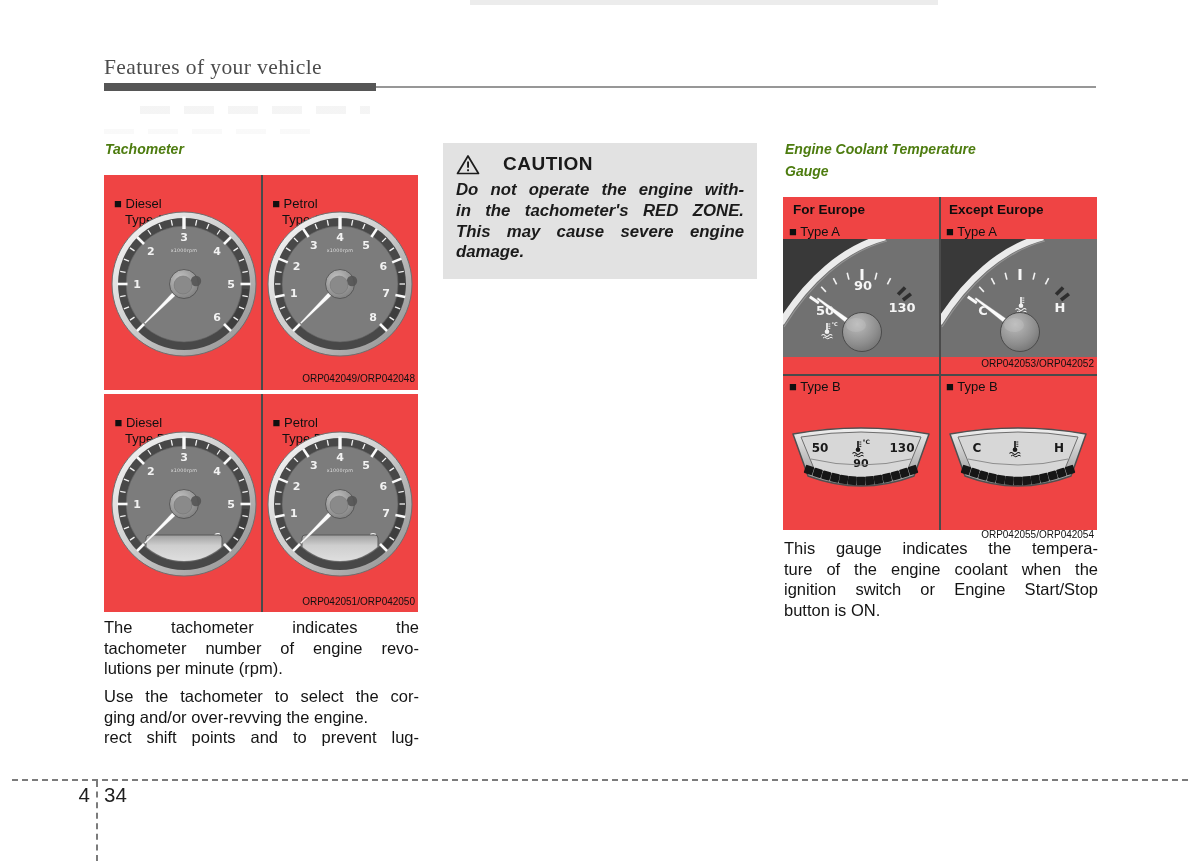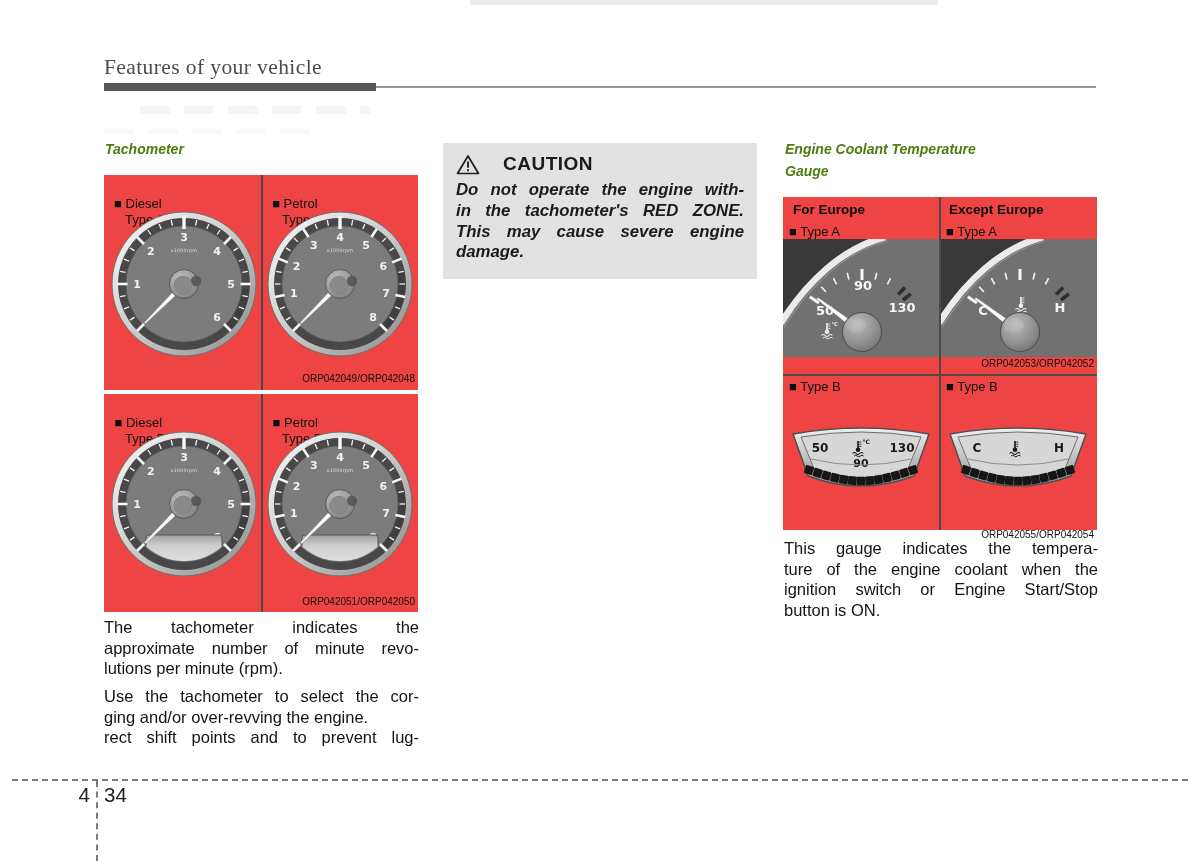--- a/index.html
+++ b/index.html
@@ -322,21 +322,21 @@
         <circle cx="75" cy="75" r="14.5" fill="url(#hub3)" stroke="#4d4d4d" stroke-width="0.8"></circle>
         <circle cx="87" cy="72" r="5.2" fill="#545454" opacity="0.9"></circle>
         <circle cx="74" cy="76" r="9" fill="#8a8a8a" stroke="#707070" stroke-width="0.5"></circle>
       </svg>
     </div>
   <div class="abs caption" style="right:3px;top:421px;">ORP042051/ORP042050</div>
 </div>
 
 <div class="abs para" style="left:104px;top:617px;width:315px;">
     <div class="jl">The tachometer indicates the</div>
-    <div class="jl">approximate number of minute revo-</div>
+    <div class="jl">tachometer number of engine revo-</div>
     <div class="jl jl-last">lutions per minute (rpm).</div>
   </div>
 <div class="abs para" style="left:104px;top:686px;width:315px;">
     <div class="jl">Use the tachometer to select the cor-</div>
     <div class="jl jl-last">ging and/or over-revving the engine.</div>
     <div class="jl">rect shift points and to prevent lug-</div>
   </div>
 
 <div class="abs caution-box" style="left:443px;top:143px;width:314px;height:136px;">
   <div style="display:flex;align-items:center;gap:23px;">

